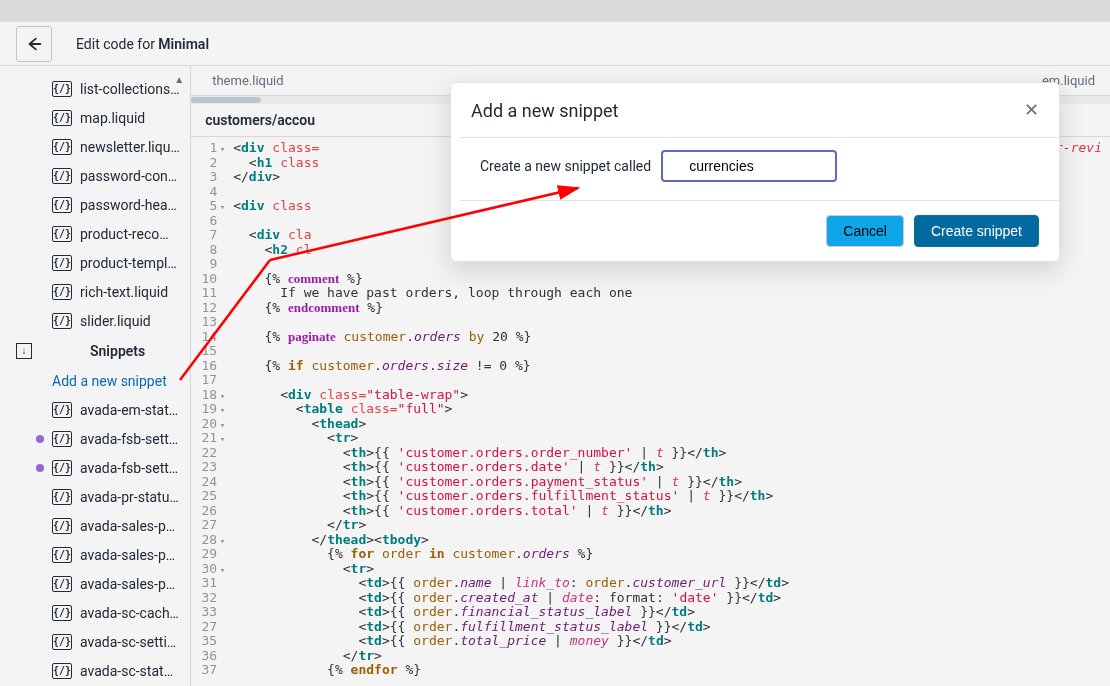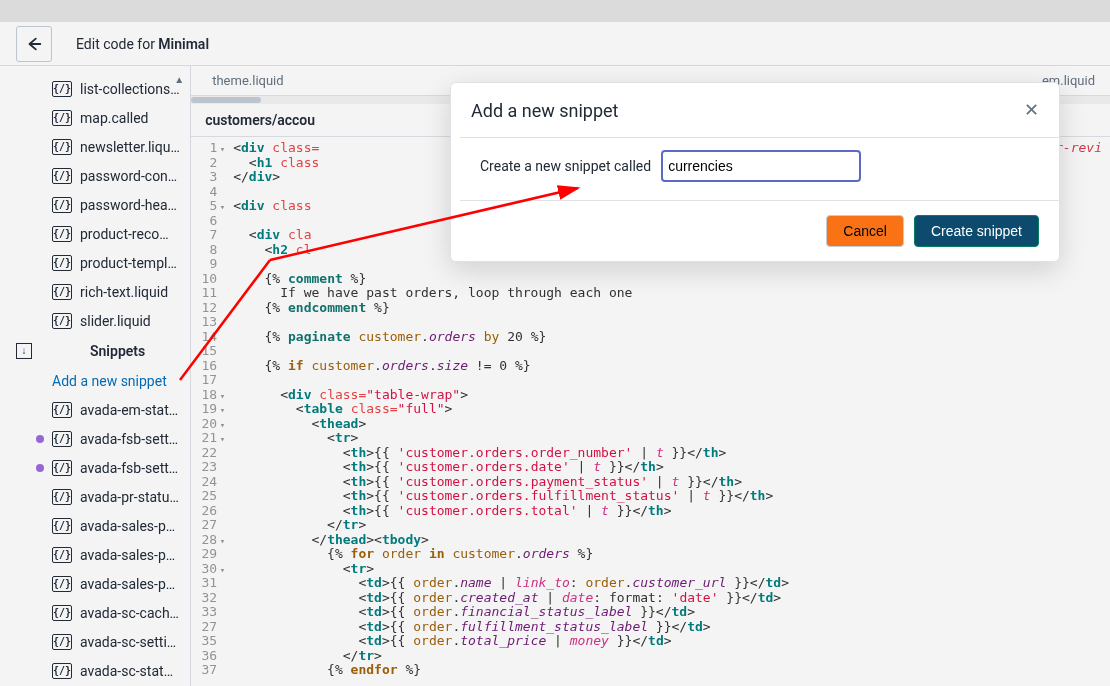--- a/index.html
+++ b/index.html
@@ -34,37 +34,37 @@
 .gutter { width: 30px; background: #fff; color: #999; text-align: right; padding: 4px 4px 0 0; user-select: none; }
 .gutter .ln { height: 14.5px; position: relative; }
 .fold { position: absolute; right: -8px; top: 1px; font-size: 9px; color: #999; }
 .code { flex: 1; padding: 4px 8px 0 12px; white-space: pre; color: #333; overflow: hidden; }
 .code .line { height: 14.5px; }
 .t-kw { color: #a16207; } 
 .t-tag { color: #008080; font-weight: bold; }
 .t-attr { color: #ef4444; }
 .t-str { color: #dd1144; }
 .t-var { color: #701a75; font-style: italic; }
-.t-fn  { color: #0f766e; }
+.t-fn  { color: #a21caf; font-family: Liberation Serif, serif; }
 .t-bold { font-weight: bold; }
 .t-pink { color: #d63384; font-style: italic; }
 .t-err { color: #d73a49; font-style: italic; }
 
 .modal-backdrop { position: absolute; inset: 0; background: rgba(33,43,54,0.05); }
 .modal { position: absolute; left: 450px; top: 82px; width: 610px; background: #fff; border: 1px solid #dfe3e8; border-radius: 6px; box-shadow: 0 8px 28px rgba(0,0,0,0.15); }
 .modal-header { display: flex; align-items: center; padding: 16px 20px; }
 .modal-title { font-size: 18px; font-weight: 400; }
 .modal-close { margin-left: auto; font-size: 18px; cursor: pointer; color: #637381; background: none; border: none; }
 .modal-body { padding: 12px 20px 18px; border-top: 1px solid #dfe3e8; border-bottom: 1px solid #dfe3e8; display: flex; align-items: center; gap: 10px; margin-left: 9px; }
 .modal-body label { font-size: 14px; }
-.modal-body input { border: 2px solid #5c6ac4; border-radius: 4px; padding: 6px 5px; font-size: 14px; width: 200px; outline: none; }
+.modal-body input { border: 2px solid #5c6ac4; border-radius: 4px; padding: 6px 26px; font-size: 14px; width: 176px; outline: none; }
 .modal-footer { display: flex; justify-content: flex-end; gap: 10px; padding: 14px 20px; }
 .btn { padding: 7px 16px; border-radius: 4px; font-size: 14px; cursor: pointer; }
-.btn-default { background: #f97316; border: 1px solid #c4cdd5; }
-.btn-primary { background: #0c4a6e; color: #fff; border: 1px solid #008060; }
+.btn-default { background: #0ea5e9; border: 1px solid #c4cdd5; }
+.btn-primary { background: #0369a1; color: #fff; border: 1px solid #008060; }
 
 .arrow-svg { position: absolute; left: 160px; top: 160px; pointer-events: none; z-index: 1200; }
 </style>
 </head>
 <body>
 
 <div class="top-gap"></div>
 <div class="header">
   <button class="back-btn">
     <svg width="18" height="18" viewBox="0 0 20 20">
@@ -79,21 +79,21 @@
 <div class="main">
   <div class="sidebar">
     <span class="caret-up">▲</span>
     <div id="files-top">
         <div class="file-item">
           <span class="file-icon">{/}</span>
           <span class="file-name">list-collections-template.liquid</span>
         </div>
         <div class="file-item">
           <span class="file-icon">{/}</span>
-          <span class="file-name">map.called</span>
+          <span class="file-name">map.liquid</span>
         </div>
         <div class="file-item">
           <span class="file-icon">{/}</span>
           <span class="file-name">newsletter.liquid</span>
         </div>
         <div class="file-item">
           <span class="file-icon">{/}</span>
           <span class="file-name">password-content.liquid</span>
         </div>
         <div class="file-item">

